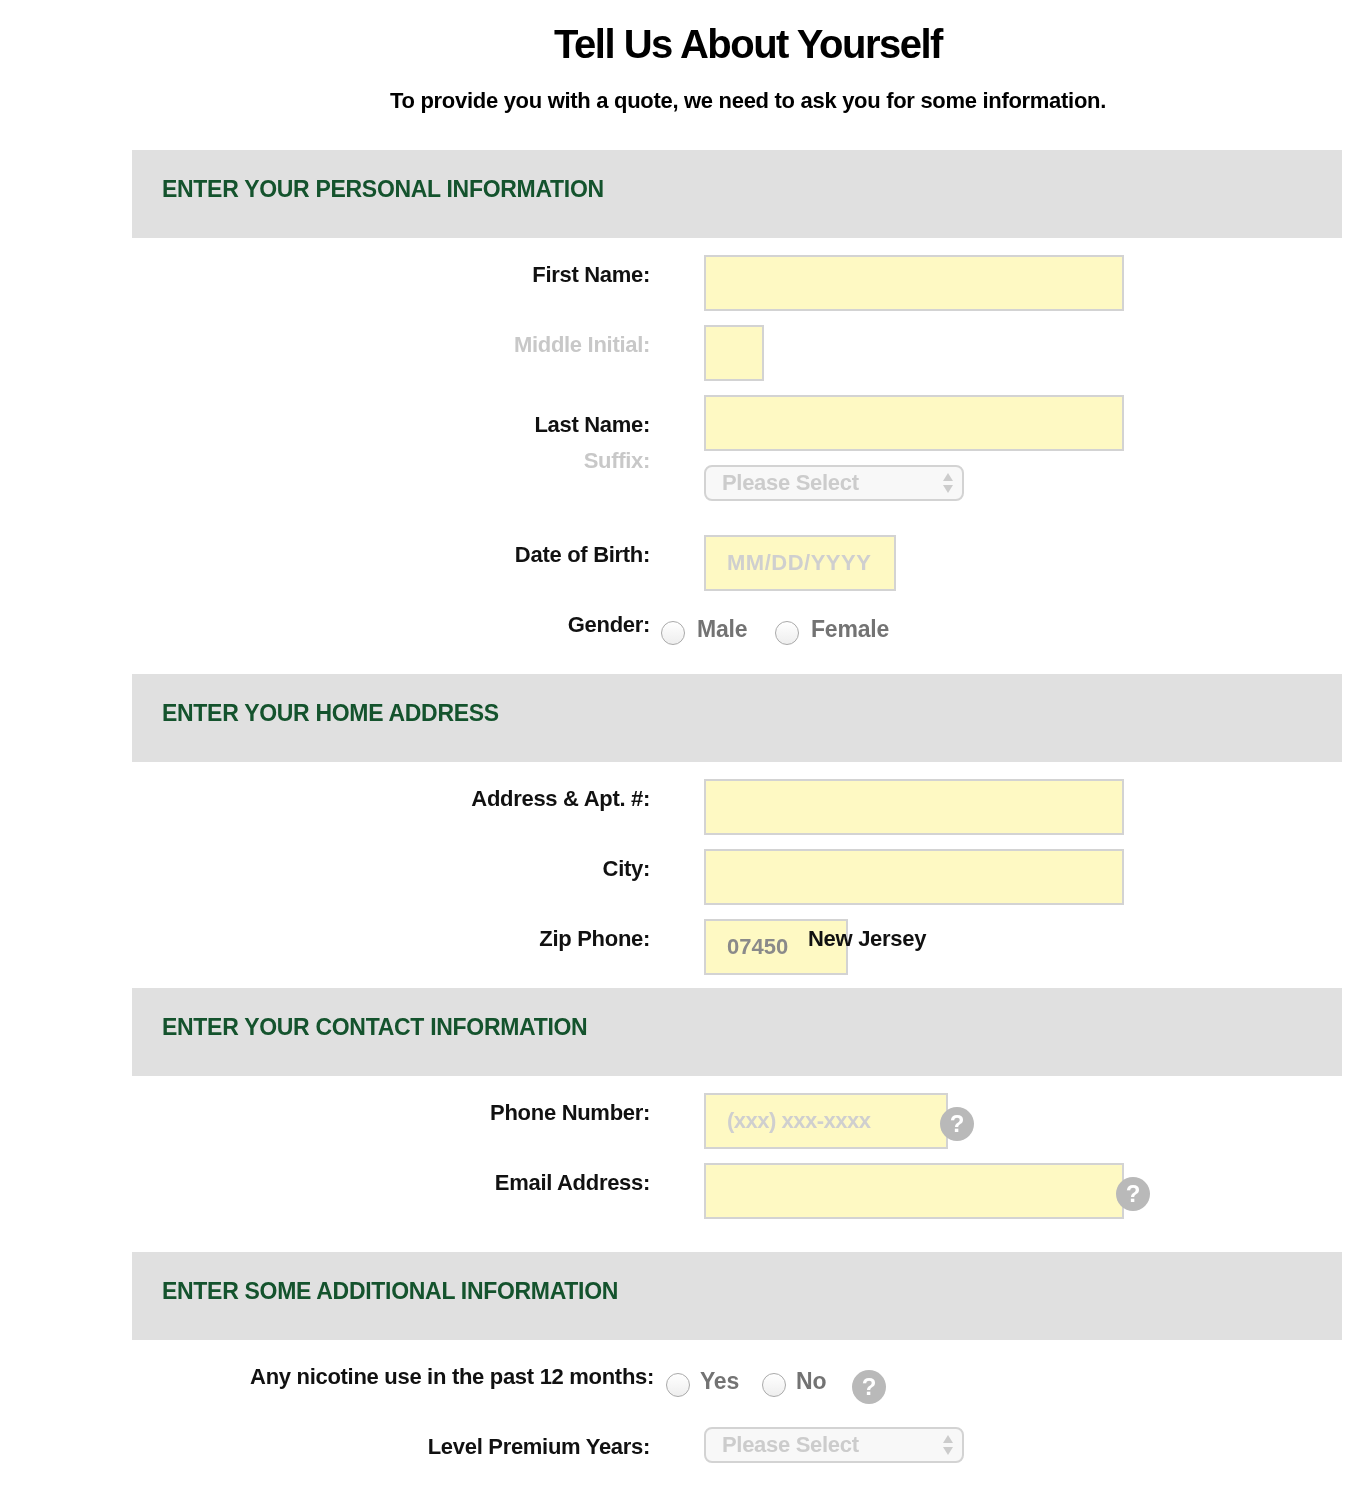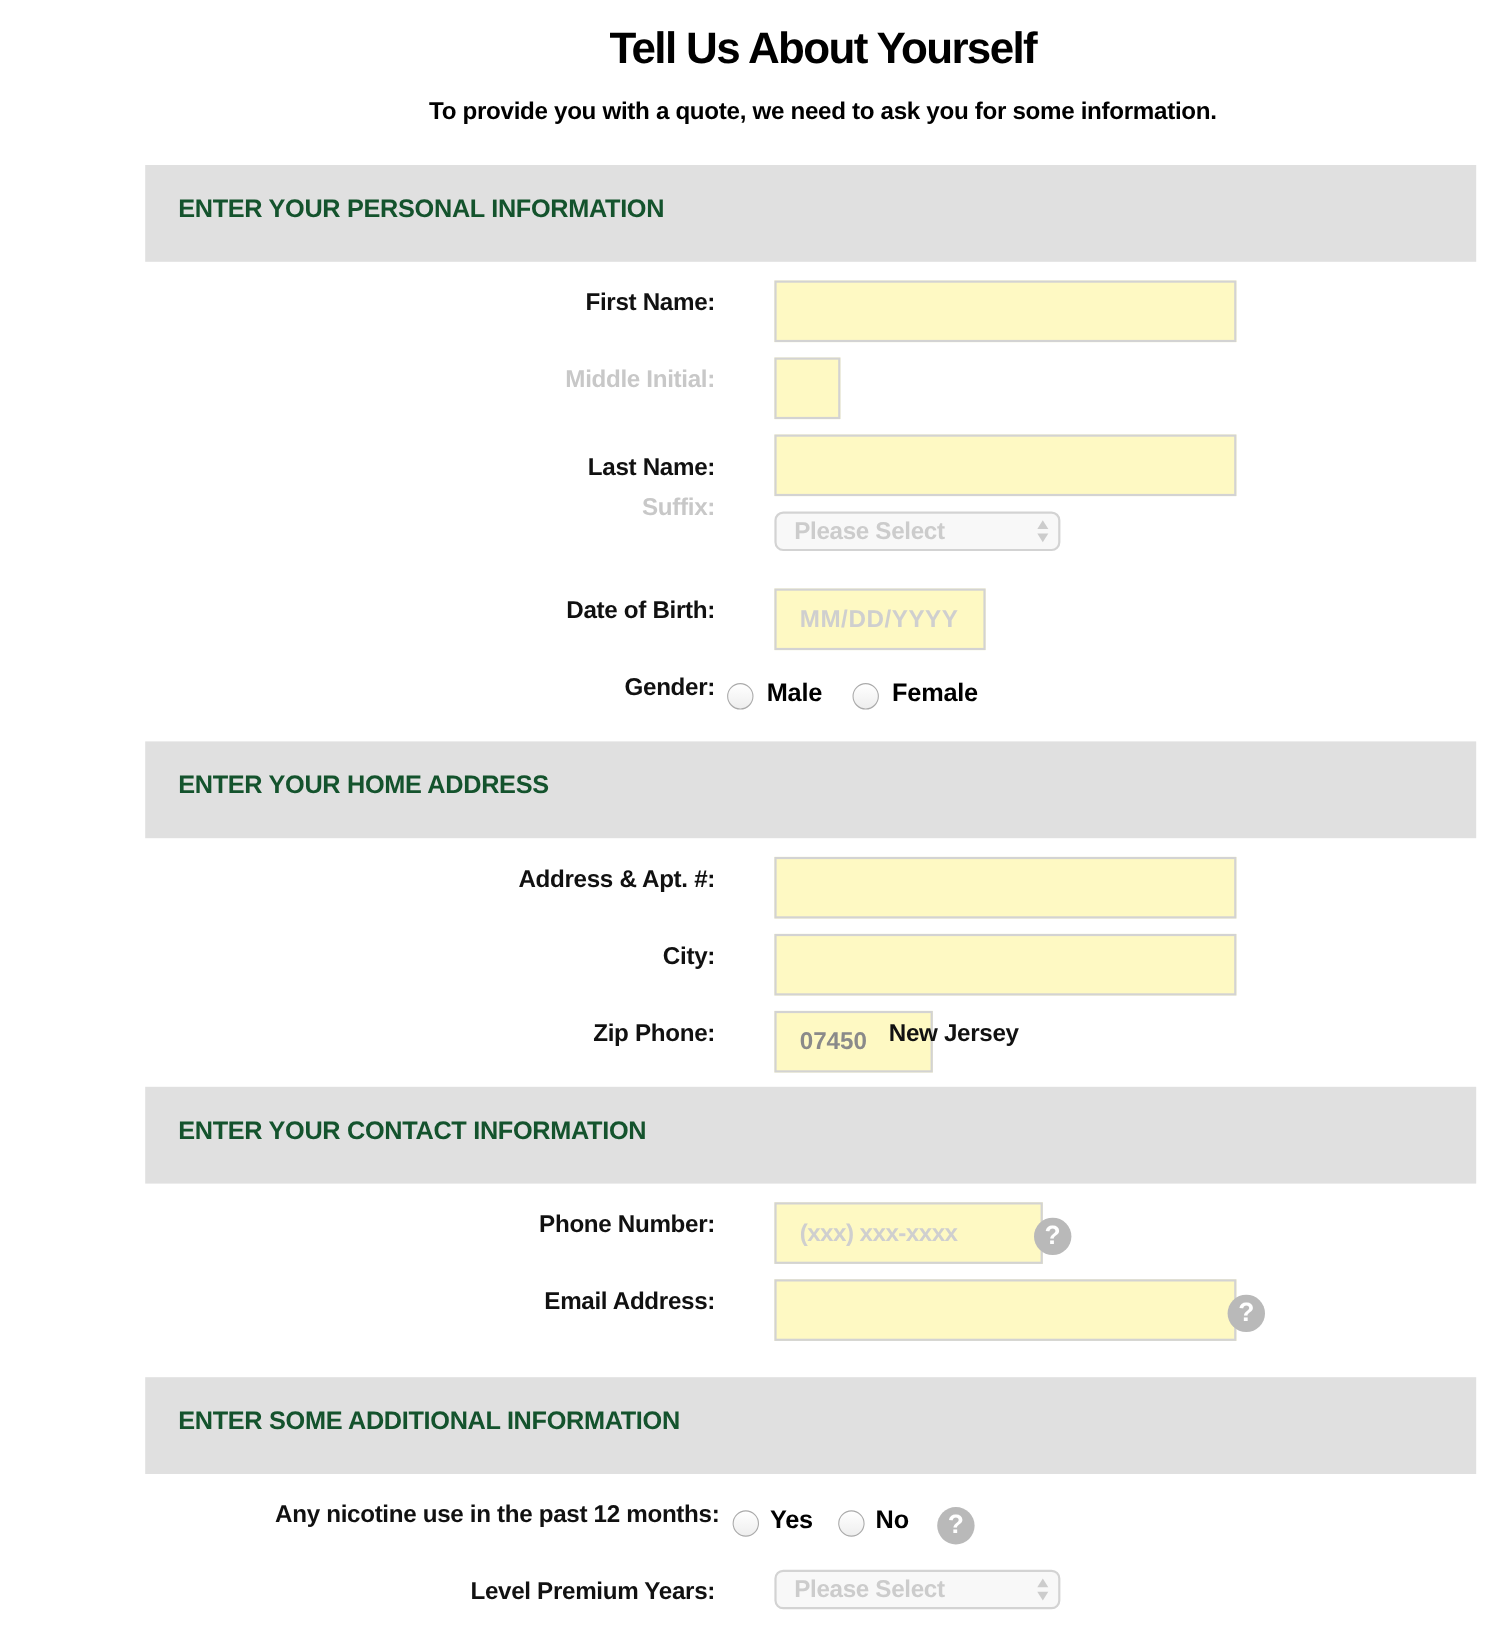--- a/index.html
+++ b/index.html
@@ -41,21 +41,21 @@
     font-size: 22px; font-weight: bold; color: #cccccc; margin-left: 36px;
   }
   .select .sel-text { position: absolute; left: 16px; top: 3px; letter-spacing: -0.3px; }
   .select .arrows { position: absolute; right: 8px; top: 4px; width: 12px; height: 24px; }
   .radio {
     position: absolute; width: 24px; height: 24px; box-sizing: border-box;
     border: 1.5px solid #aaaaaa; border-radius: 50%;
     background: linear-gradient(#ffffff, #eeeeee);
   }
   .radio-label {
-    position: absolute; font-size: 23px; font-weight: bold; color: #000000; letter-spacing: -0.2px;
+    position: absolute; font-size: 23px; font-weight: bold; color: #737373; letter-spacing: -0.2px;
   }
   .help {
     position: absolute; width: 34px; height: 34px; border-radius: 50%;
     background: #b9b9b9; color: #fff; text-align: center;
     font-size: 24px; font-weight: bold; line-height: 34px;
     filter: blur(0.6px);
   }
   .static-text { position: absolute; font-size: 22px; font-weight: bold; color: #111; letter-spacing: -0.3px; }
 </style>
 </head>

